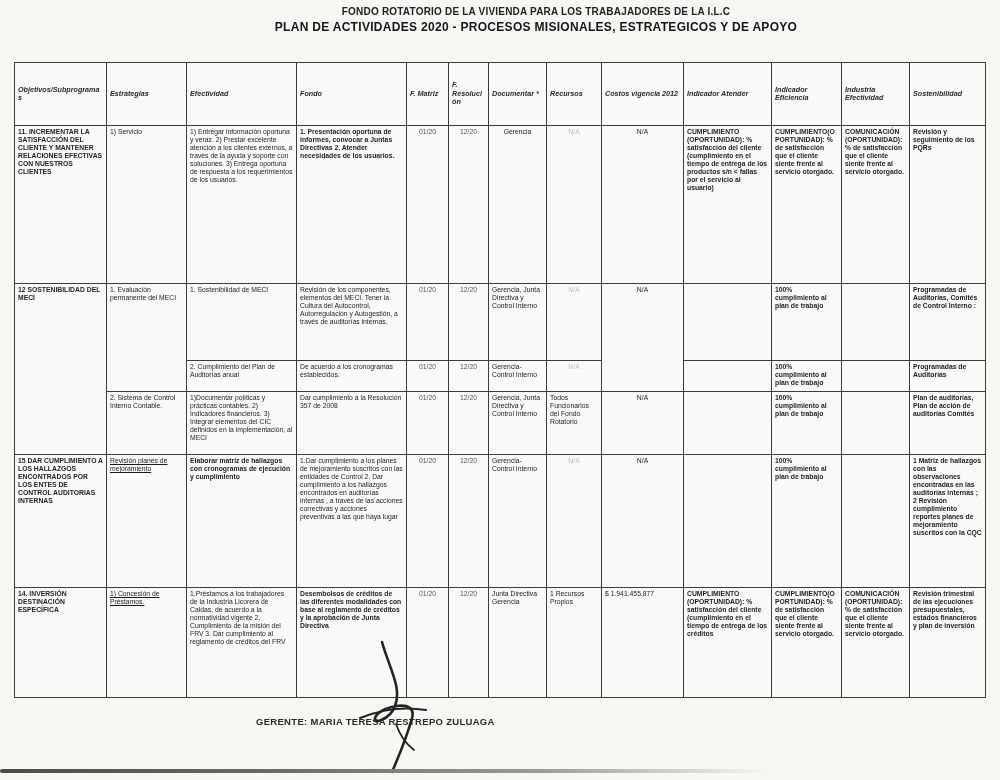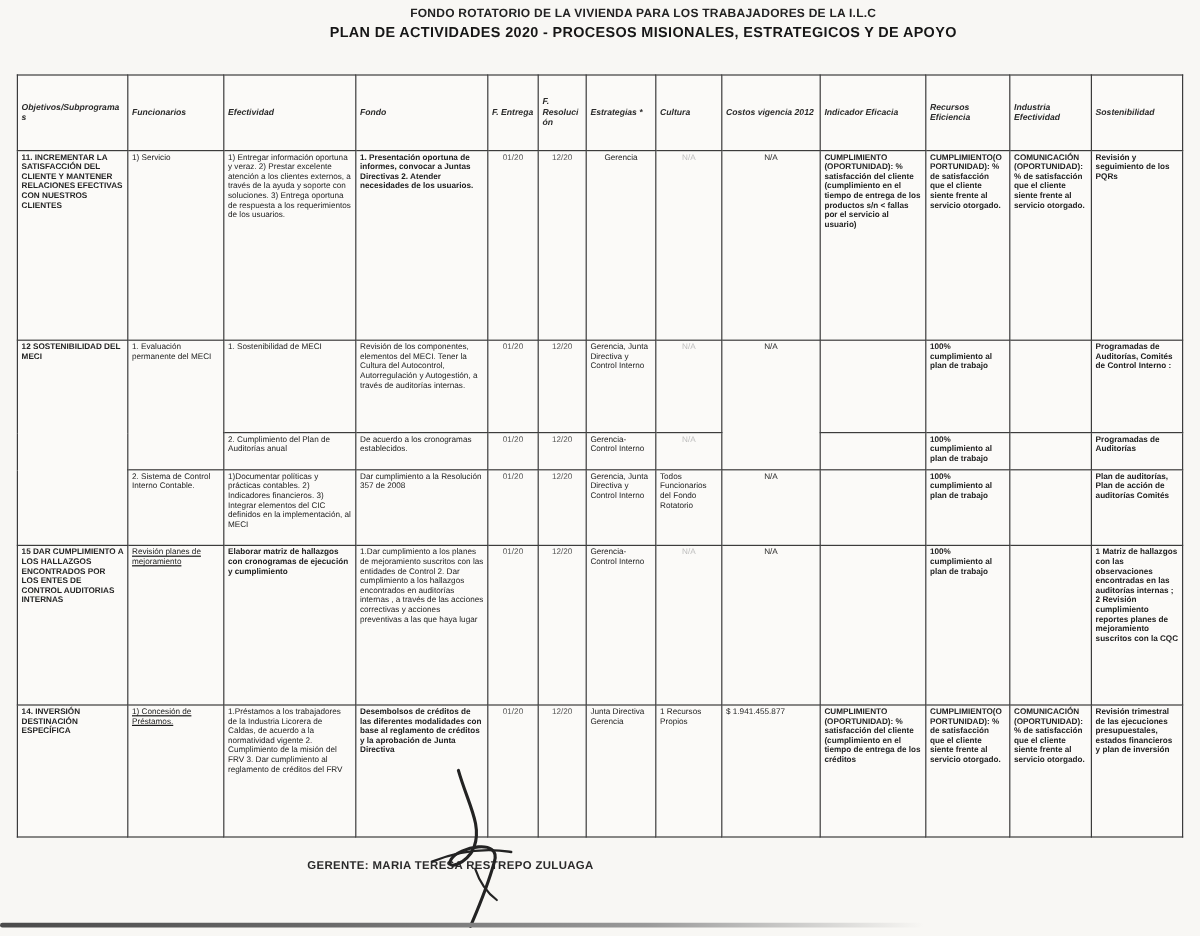--- a/index.html
+++ b/index.html
@@ -77,30 +77,30 @@
         <col style="width:55px">
       <col style="width:82px">
         <col style="width:88px">
         <col style="width:70px">
         <col style="width:68px">
       <col style="width:76px">
     </colgroup>
     <tbody>
         <tr>
       <th>Objetivos/Subprogramas</th>
-      <th>Funcionarios</th>
+      <th>Estrategias</th>
       <th>Efectividad</th>
       <th>Fondo</th>
-      <th>F. Entrega</th>
+      <th>F. Matriz</th>
       <th>F. Resolución</th>
-      <th>Estrategias *</th>
-      <th>Cultura</th>
+      <th>Documentar *</th>
+      <th>Recursos</th>
       <th>Costos vigencia 2012</th>
-      <th>Indicador Eficacia</th>
-      <th>Recursos Eficiencia</th>
+      <th>Indicador Atender</th>
+      <th>Indicador Eficiencia</th>
       <th>Industria Efectividad</th>
       <th>Sostenibilidad</th>
     </tr>
 
     <tr style="height:158px">
       <td class="obj vmid">11. INCREMENTAR LA SATISFACCIÓN DEL CLIENTE Y MANTENER RELACIONES EFECTIVAS CON NUESTROS CLIENTES</td>
       <td class="vmid">1) Servicio</td>
       <td>1) Entregar información oportuna y veraz. 2) Prestar excelente atención a los clientes externos, a través de la ayuda y soporte con soluciones.          3) Entrega oportuna de respuesta a los requerimientos de los usuarios.</td>
       <td class="vmid bold">1. Presentación oportuna de informes,   convocar a Juntas Directivas               2. Atender necesidades de los usuarios.</td>
       <td class="center dim">01/20</td>

